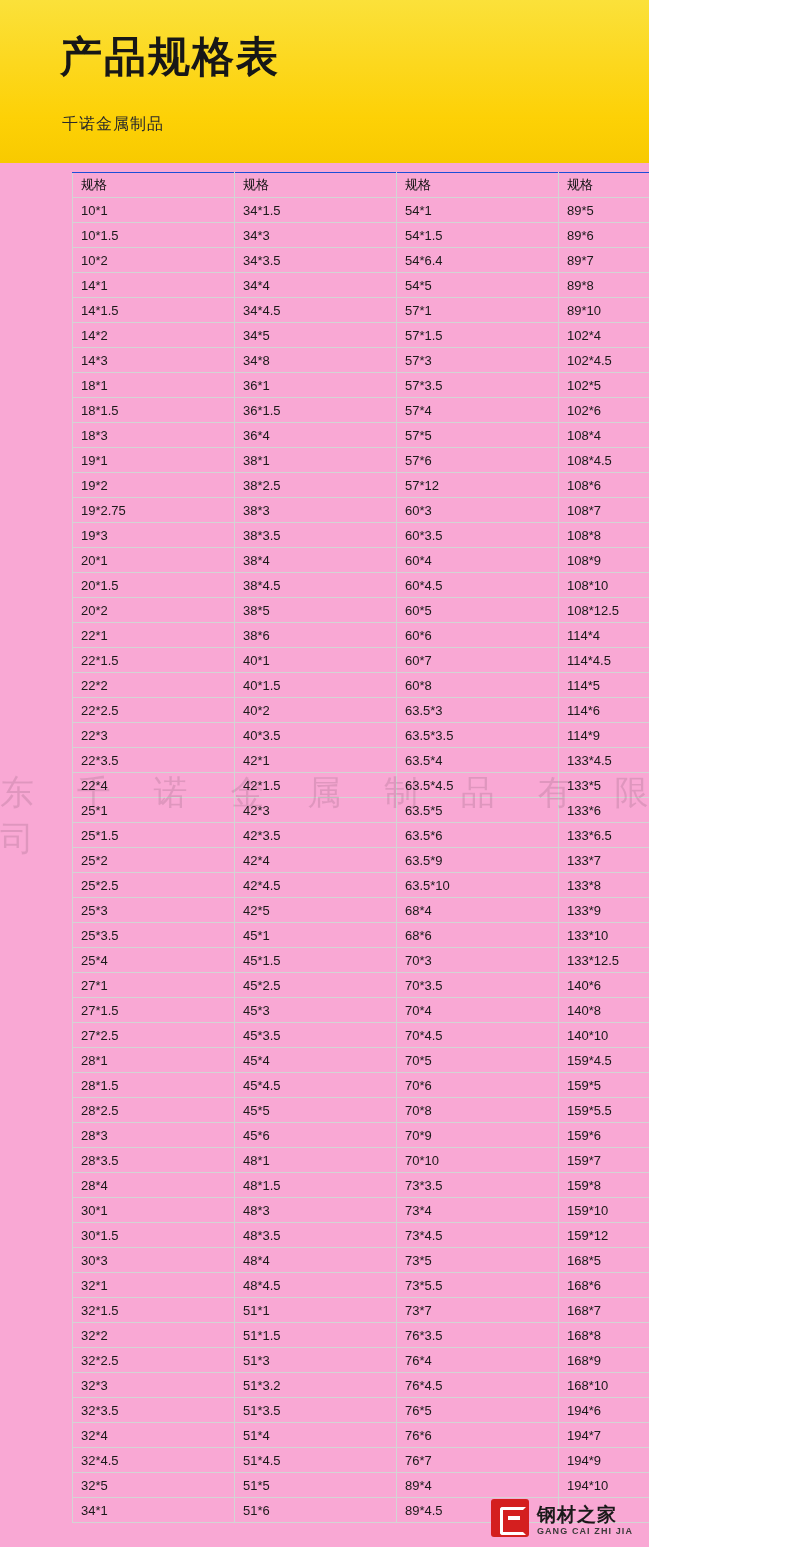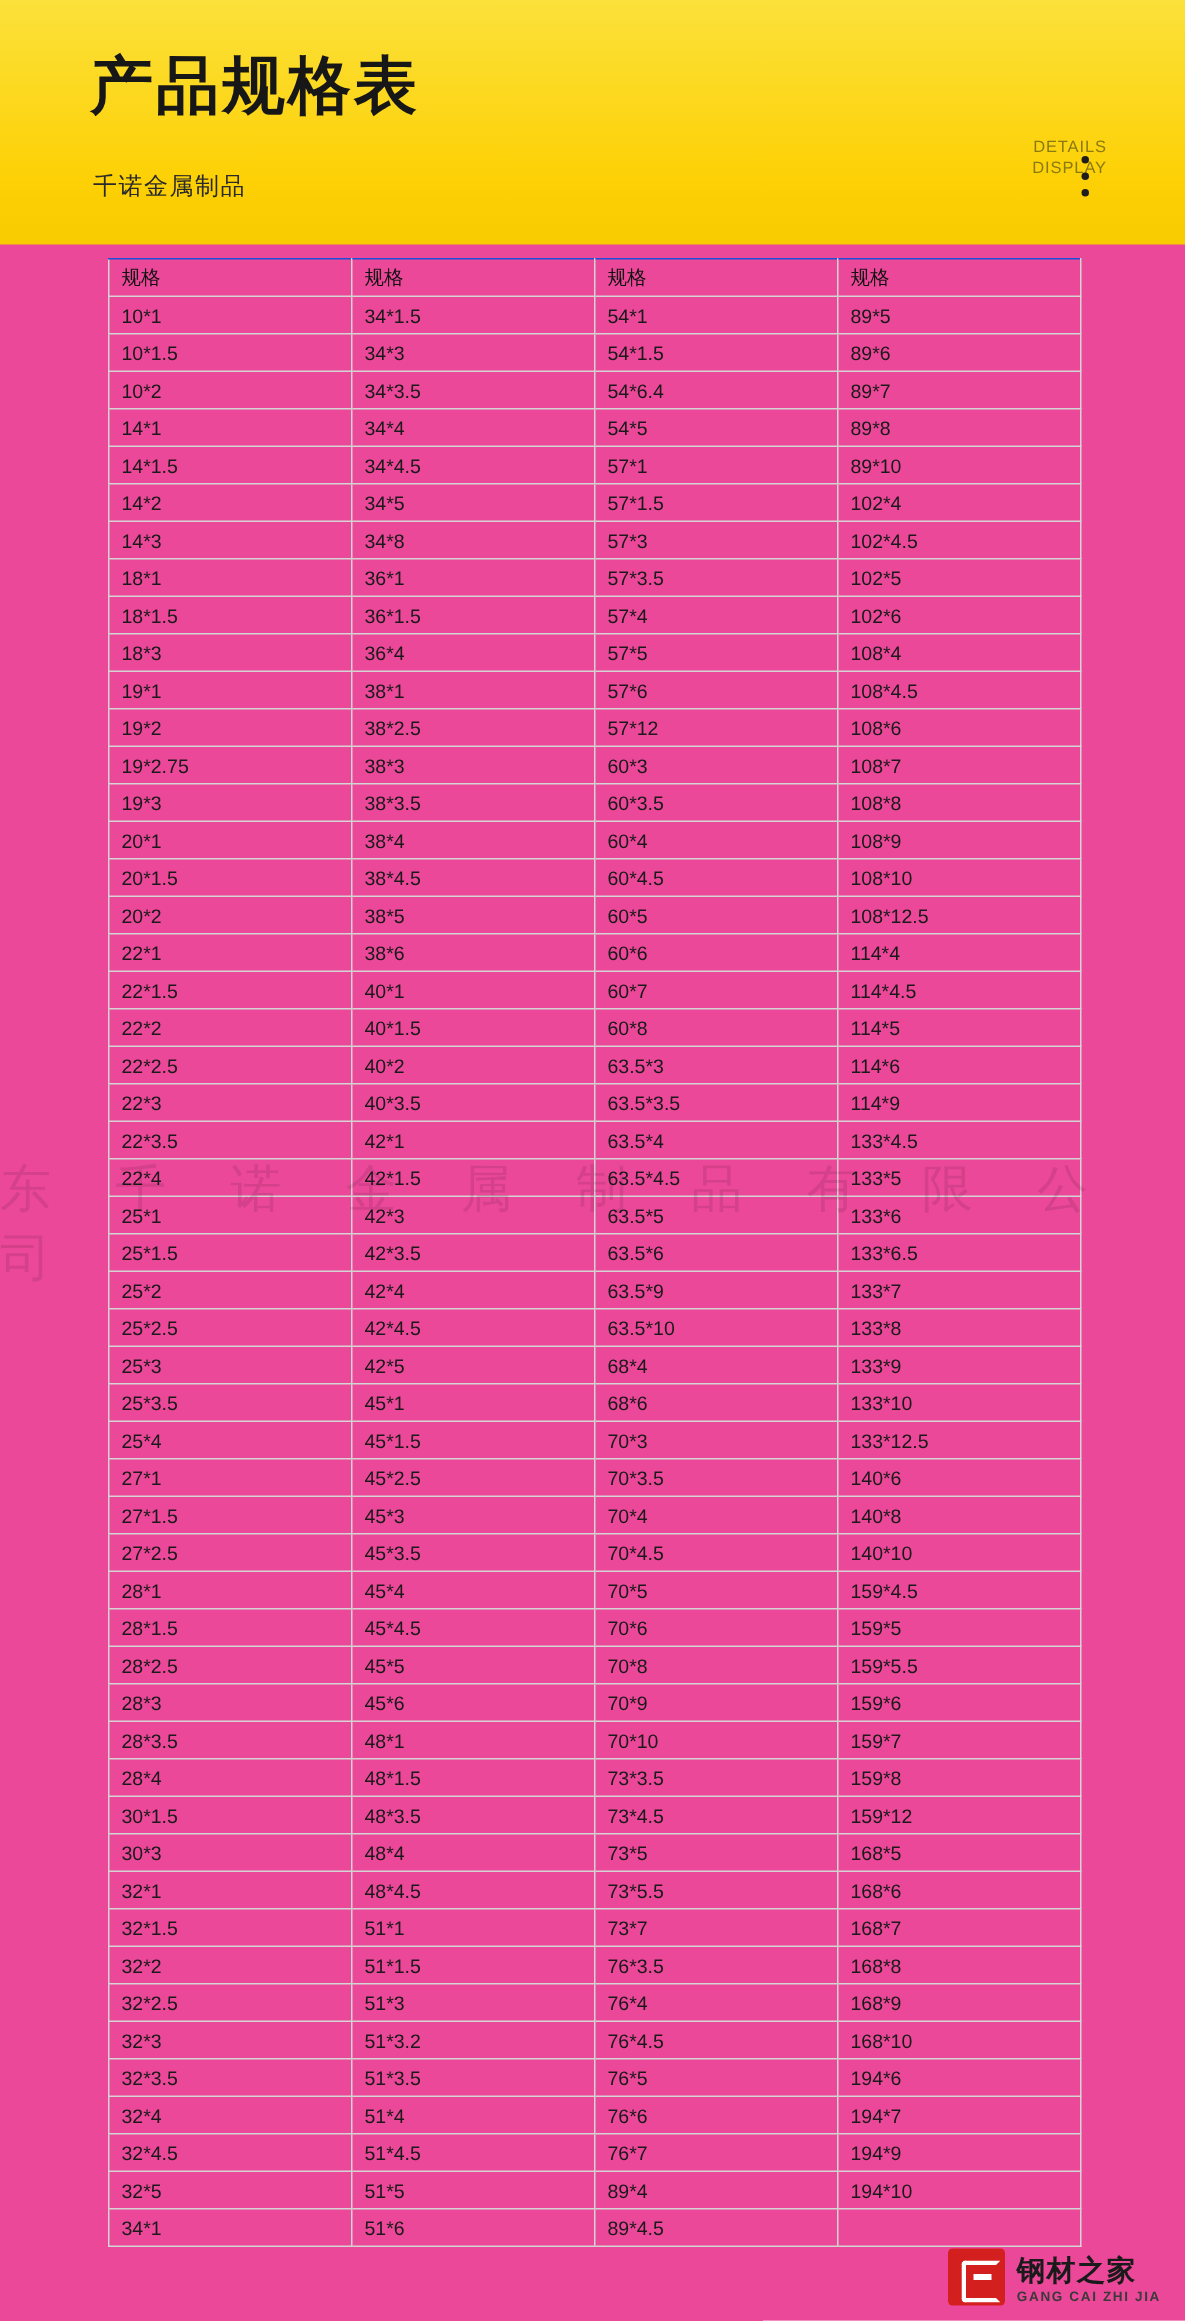--- a/index.html
+++ b/index.html
@@ -8,24 +8,24 @@
   }
   body {
     width: 790px;
     height: 1547px;
     background: #ffffff;
     font-family: "Liberation Sans", sans-serif;
     -webkit-font-smoothing: antialiased;
   }
   .page {
     position: relative;
-    width: 790px;
+    width: 649px;
     height: 1547px;
     overflow: hidden;
-    background: #ec4899;
+    background: #f9a8d4;
   }
 
   
   .header {
     position: relative;
     width: 790px;
     height: 163px;
     background: linear-gradient(to bottom, #fbe13a 0%, #fcd81f 38%, #fdd106 72%, #f8ca00 100%);
     overflow: hidden;
   }
@@ -458,20 +458,26 @@
             <td>70*10</td>
             <td>159*7</td>
           </tr>
           <tr>
             <td>28*4</td>
             <td>48*1.5</td>
             <td>73*3.5</td>
             <td>159*8</td>
           </tr>
           <tr>
+            <td>30*1</td>
+            <td>48*3</td>
+            <td>73*4</td>
+            <td>159*10</td>
+          </tr>
+          <tr>
             <td>30*1.5</td>
             <td>48*3.5</td>
             <td>73*4.5</td>
             <td>159*12</td>
           </tr>
           <tr>
             <td>30*3</td>
             <td>48*4</td>
             <td>73*5</td>
             <td>168*5</td>

